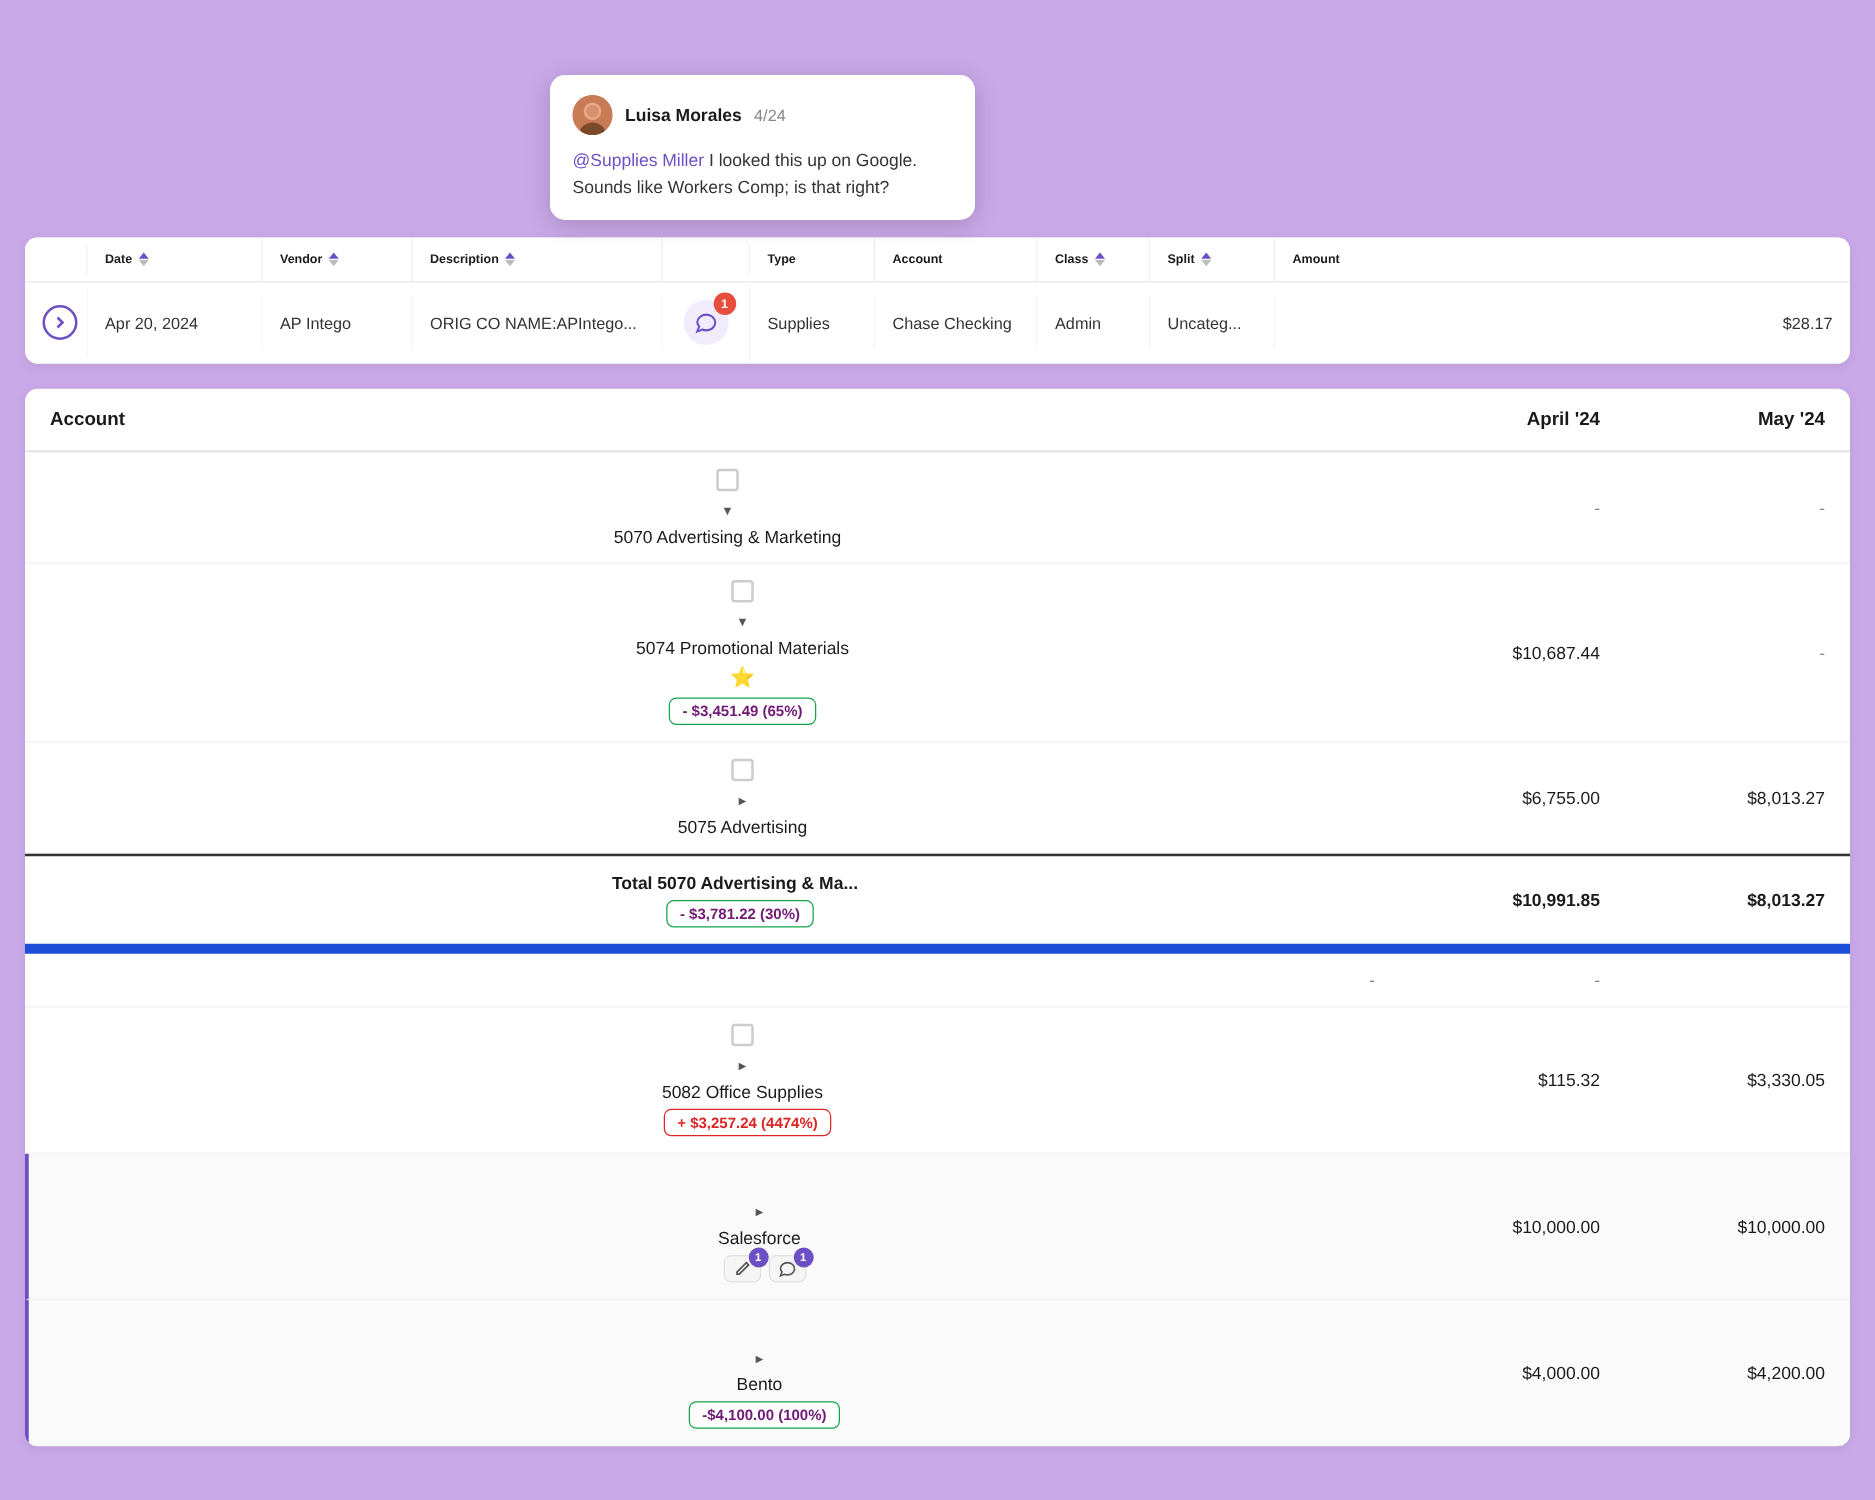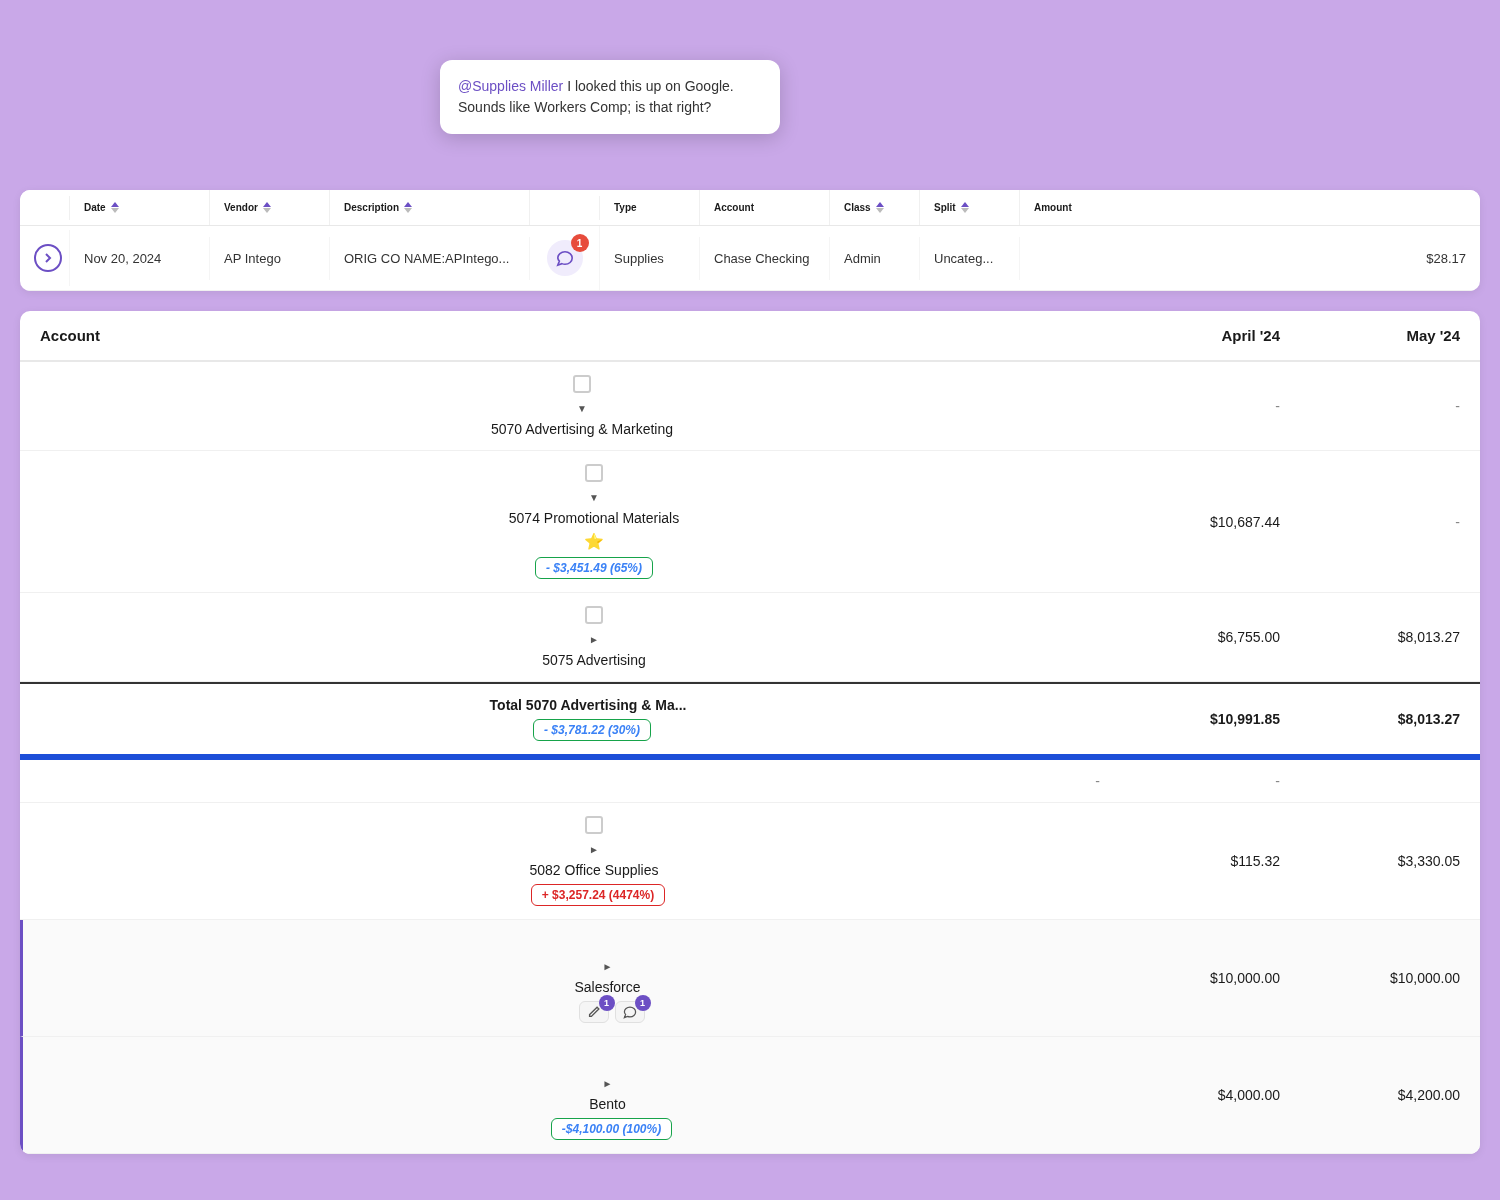--- a/index.html
+++ b/index.html
@@ -200,21 +200,21 @@
       border-bottom: 1px solid #f0f0f0;
       padding: 13px 20px;
       align-items: center;
     }
     .acct-row.highlighted {
       border-left: 3px solid #6c4fc4;
       background: #fafafa;
     }
     .acct-row.total-row {
       border-top: 2px solid #333;
-      border-bottom: 6px solid #1d4ed8;
+      border-bottom: 8px solid #1d4ed8;
       padding-left: 32px;
     }
 
     .acct-label {
       display: flex;
       align-items: center;
       gap: 6px;
       font-size: 14px;
       color: #1a1a1a;
       flex-direction: column;
@@ -237,23 +237,22 @@
       display: inline-flex;
       align-items: center;
       padding: 3px 10px;
       border-radius: 6px;
       font-size: 12px;
       font-weight: 600;
       white-space: nowrap;
     }
     .badge-green {
       background: white;
-      color: #3b82f6;
+      color: #701a75;
       border: 1.5px solid #16a34a;
-      font-style: italic;
     }
     .badge-red {
       background: white;
       color: #dc2626;
       border: 1.5px solid #dc2626;
     }
 
     .acct-val {
       font-size: 14px;
       color: #1a1a1a;
@@ -311,20 +310,34 @@
     .col-type { width: 100px; flex-shrink: 0; }
     .col-account { width: 130px; flex-shrink: 0; }
     .col-class { width: 90px; flex-shrink: 0; }
     .col-split { width: 100px; flex-shrink: 0; }
     .col-amount { flex: 1; text-align: right; }
   </style>
 </head>
 <body>
 
 <div class="comment-popup">
+  <div class="comment-popup-header">
+    <div class="avatar">
+      <svg width="32" height="32" viewBox="0 0 32 32">
+        <circle cx="16" cy="16" r="16" fill="#c97b55"></circle>
+        <circle cx="16" cy="13" r="7" fill="#e8a882"></circle>
+        <ellipse cx="16" cy="30" rx="10" ry="8" fill="#7a4a2a"></ellipse>
+        <circle cx="16" cy="13" r="5" fill="#d4906e"></circle>
+      </svg>
+    </div>
+    <div>
+      <span class="comment-author">Luisa Morales</span>
+      <span class="comment-date">4/24</span>
+    </div>
+  </div>
   <div class="comment-text">
     <span class="mention">@Supplies Miller</span><span> I looked this up on Google. Sounds like Workers Comp; is that right?</span>
   </div>
 </div>
 
 <div class="transaction-table-wrap">
   <div class="trans-header-row">
     <div class="trans-header-cell col-expand"></div>
     <div class="trans-header-cell col-date">
       <span>Date</span>
@@ -370,21 +383,21 @@
   </div>
 
   <div class="trans-data-row">
     <div class="trans-data-cell col-expand">
       <div class="expand-btn">
         <svg viewBox="0 0 14 14" stroke-width="2">
             <polyline points="5,3 9,7 5,11"></polyline>
           </svg>
       </div>
     </div>
-    <div class="trans-data-cell col-date">Nov 20, 2024</div>
+    <div class="trans-data-cell col-date">Apr 20, 2024</div>
     <div class="trans-data-cell col-vendor">AP Intego</div>
     <div class="trans-data-cell col-desc">ORIG CO NAME:APIntego...</div>
     <div class="trans-data-cell col-chat">
       <div class="chat-btn-wrap">
         <div class="chat-badge">1</div>
         <button class="chat-icon-btn">
           <svg width="18" height="18" viewBox="0 0 20 20" fill="none" stroke="#6c4fc4" stroke-width="1.8">
             <path d="M18 10c0 4-3.6 7-8 7a8.6 8.6 0 01-3.5-.74L2 18l1.74-4.5A6.96 6.96 0 012 10c0-3.87 3.58-7 8-7s8 3.13 8 7z"></path>
           </svg>
         </button>

